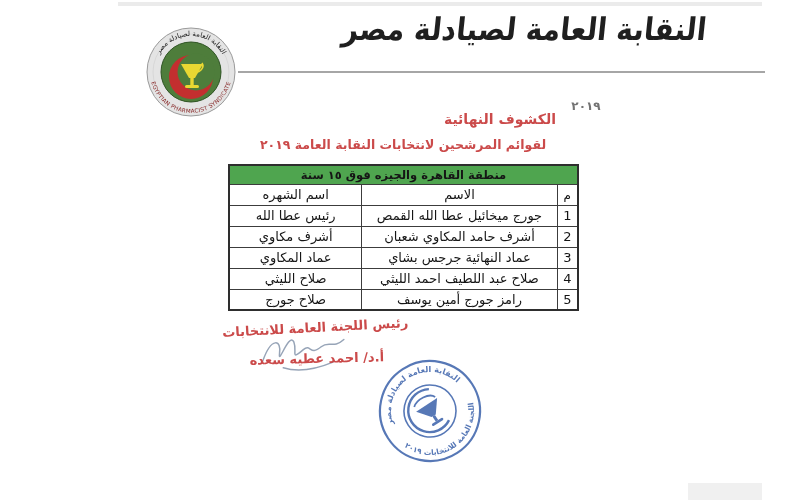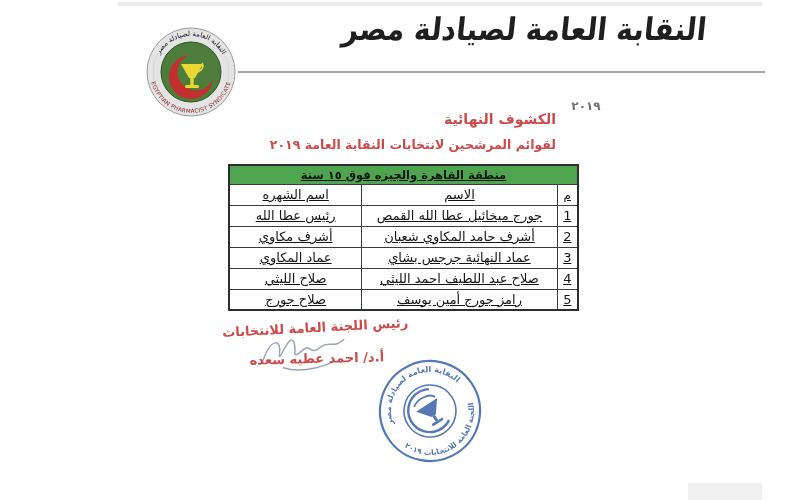--- a/index.html
+++ b/index.html
@@ -19,28 +19,28 @@
 
   .divider { left:238px; top:71px; width:527px; height:2px; background:#a6a6a6; }
 
   .committee { left:543px; top:77px; width:162px; text-align:center; direction:rtl;
                font-size:12.5px; font-weight:bold; color:#1c1c1c; }
   .year { left:548px; top:99px; width:44px; text-align:center;
           font-size:12px; font-weight:bold; color:#737373;margin-left:16px; }
 
   .red { color:var(--accent-red, #cb4a4a); font-weight:bold; }
   .title1 { left:250px; top:111px; width:306px; text-align:right; direction:rtl; font-size:14px; }
-  .title2 { left:250px; top:137px; width:306px; direction:rtl; font-size:12.5px; }
+  .title2 { left:250px; top:137px; width:306px; text-align:center; direction:rtl; font-size:12.5px; }
 
   table.candidates { position:absolute; left:228px; top:164px; width:351px;
                      border-collapse:collapse; direction:rtl;
                      border:2px solid #2e2e2e; background:#fff; }
   table.candidates td, table.candidates th {
       border:1px solid #3c3c3c; text-align:center; vertical-align:middle;
-      padding:0 3px; color:#151515; white-space:nowrap;text-decoration:underline; }
+      padding:0 3px; color:#151515; white-space:nowrap; }
   .region-header { background:var(--table-green, #4fa54f); color:#162516;
                    font-weight:bold; font-size:11.5px; height:19px; }
   .col-head { font-size:13px; height:21px; font-weight:normal; }
   td.cell { font-size:13px; height:21px; }
   .col-num { width:21px; font-size:12px; }
   .col-name { width:196px; }
   .col-nick { width:134px; }
 
   .sig { left:212px; top:320px; width:208px; transform:rotate(-3deg);
          text-align:center; direction:rtl; }

